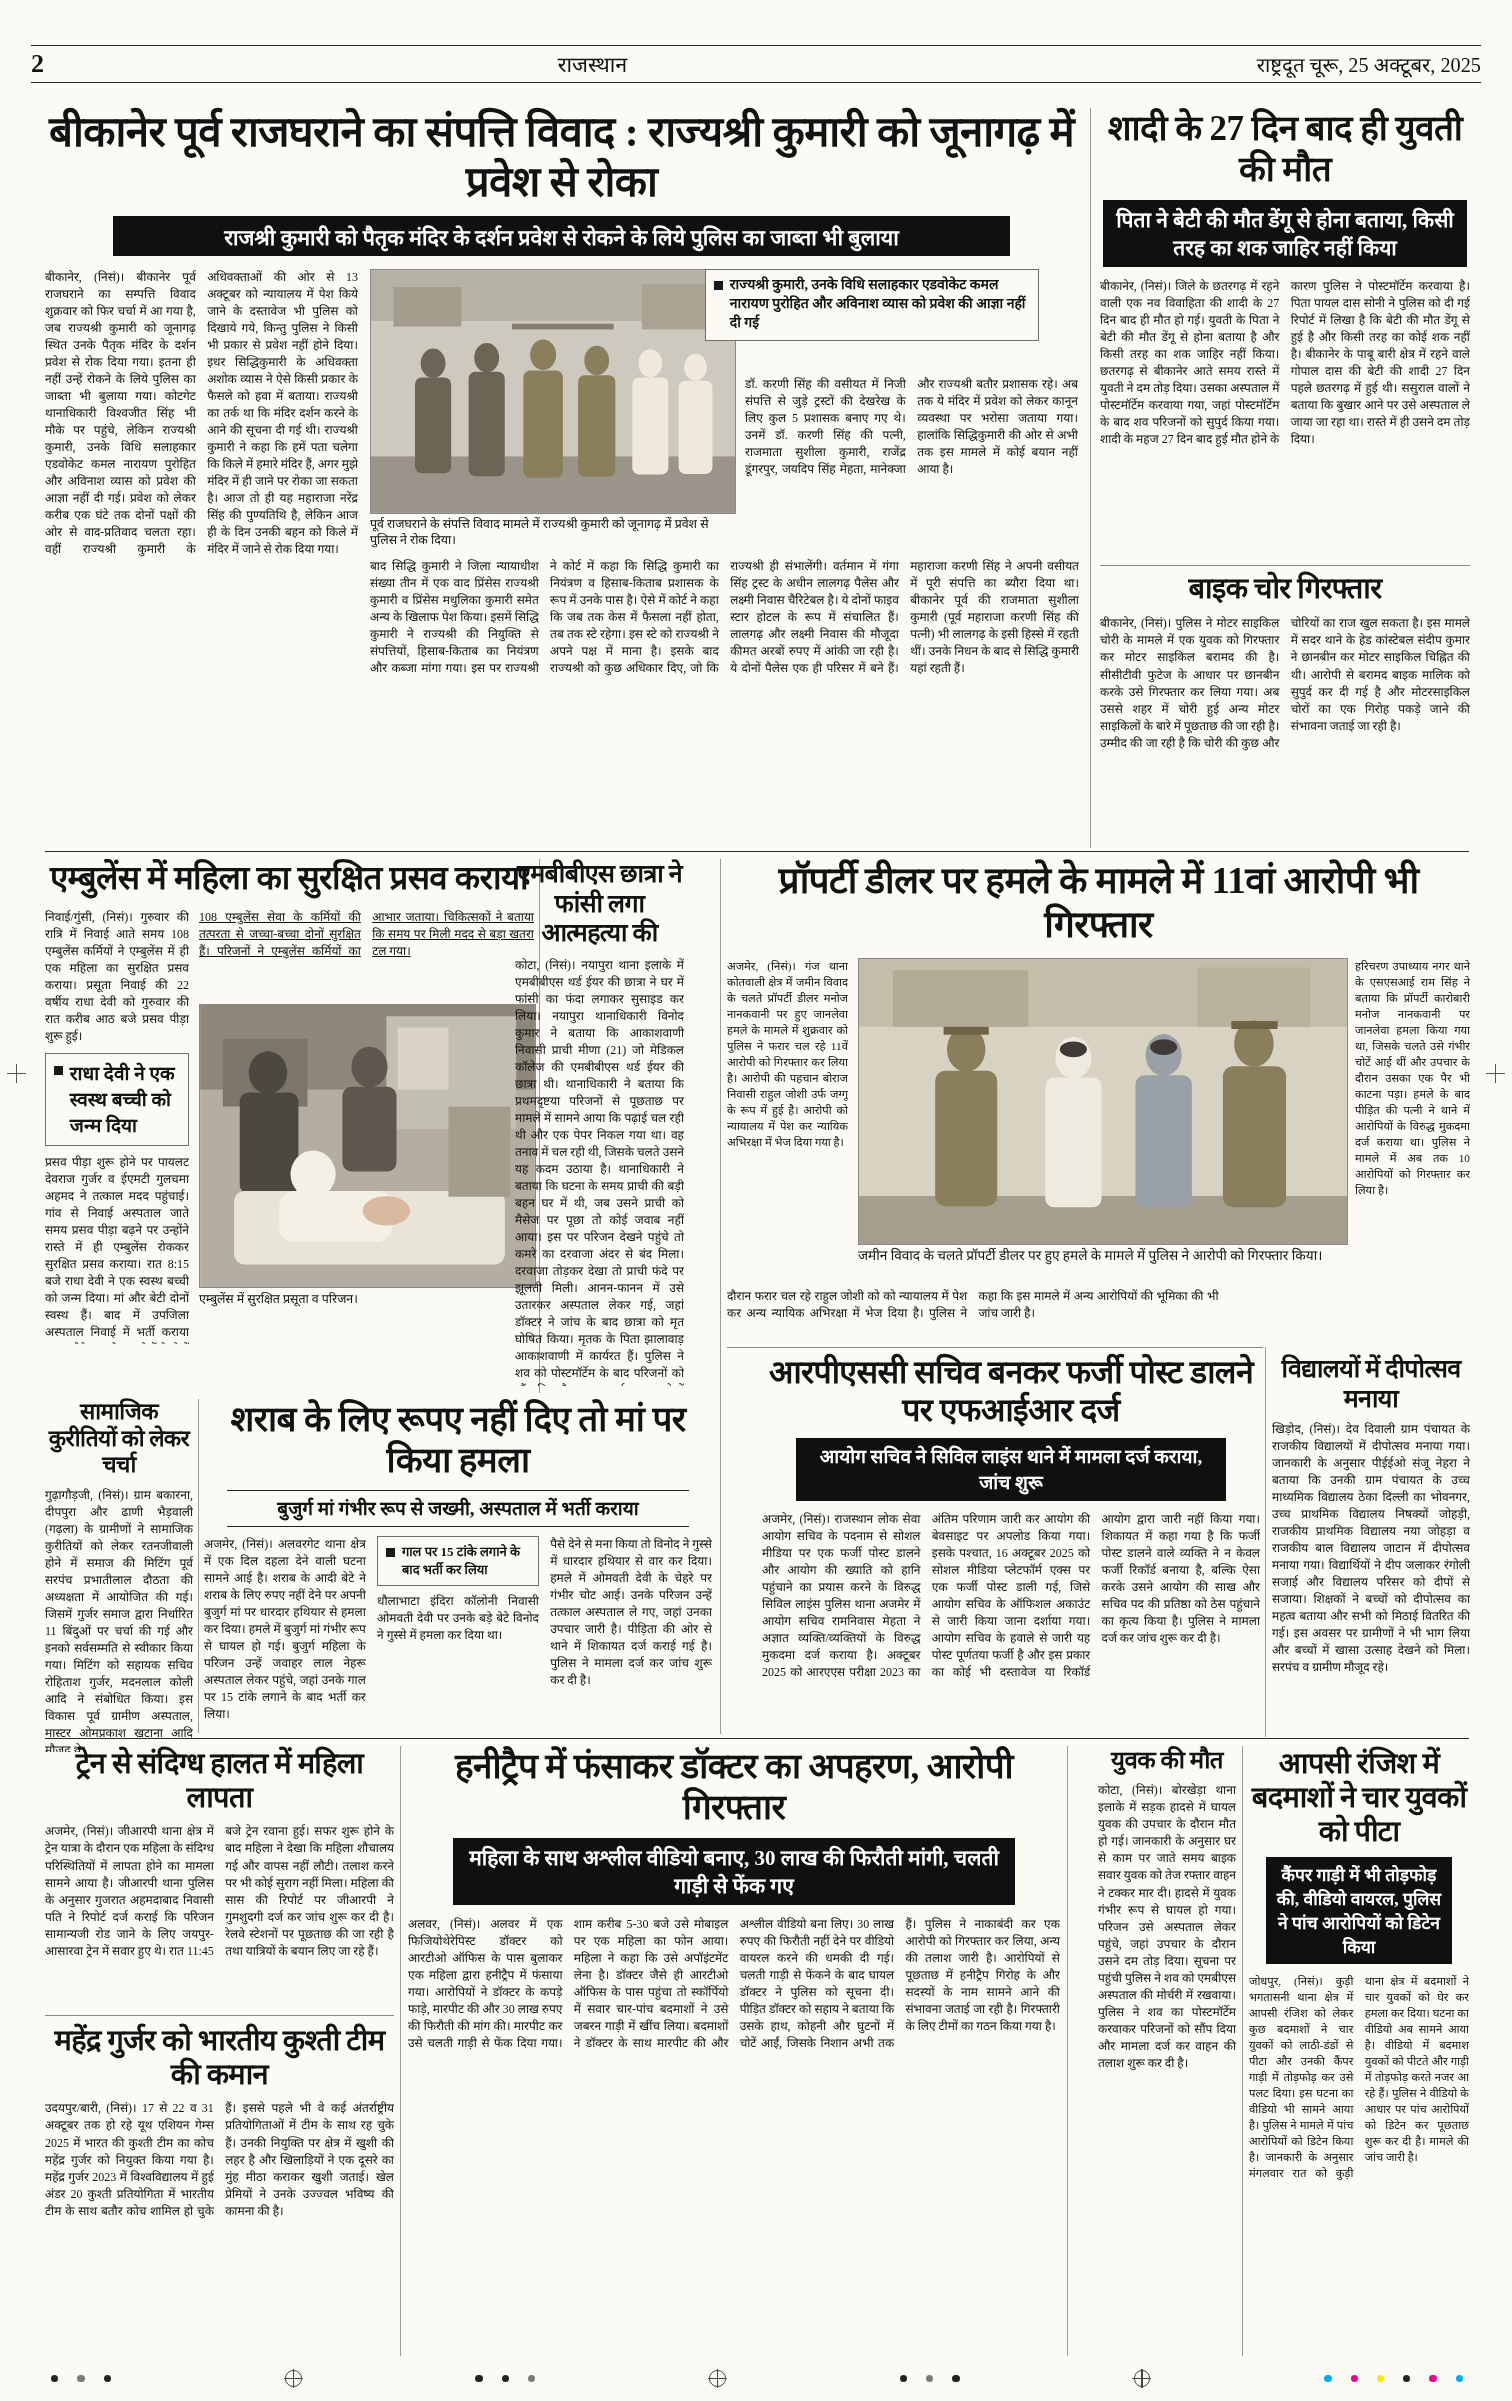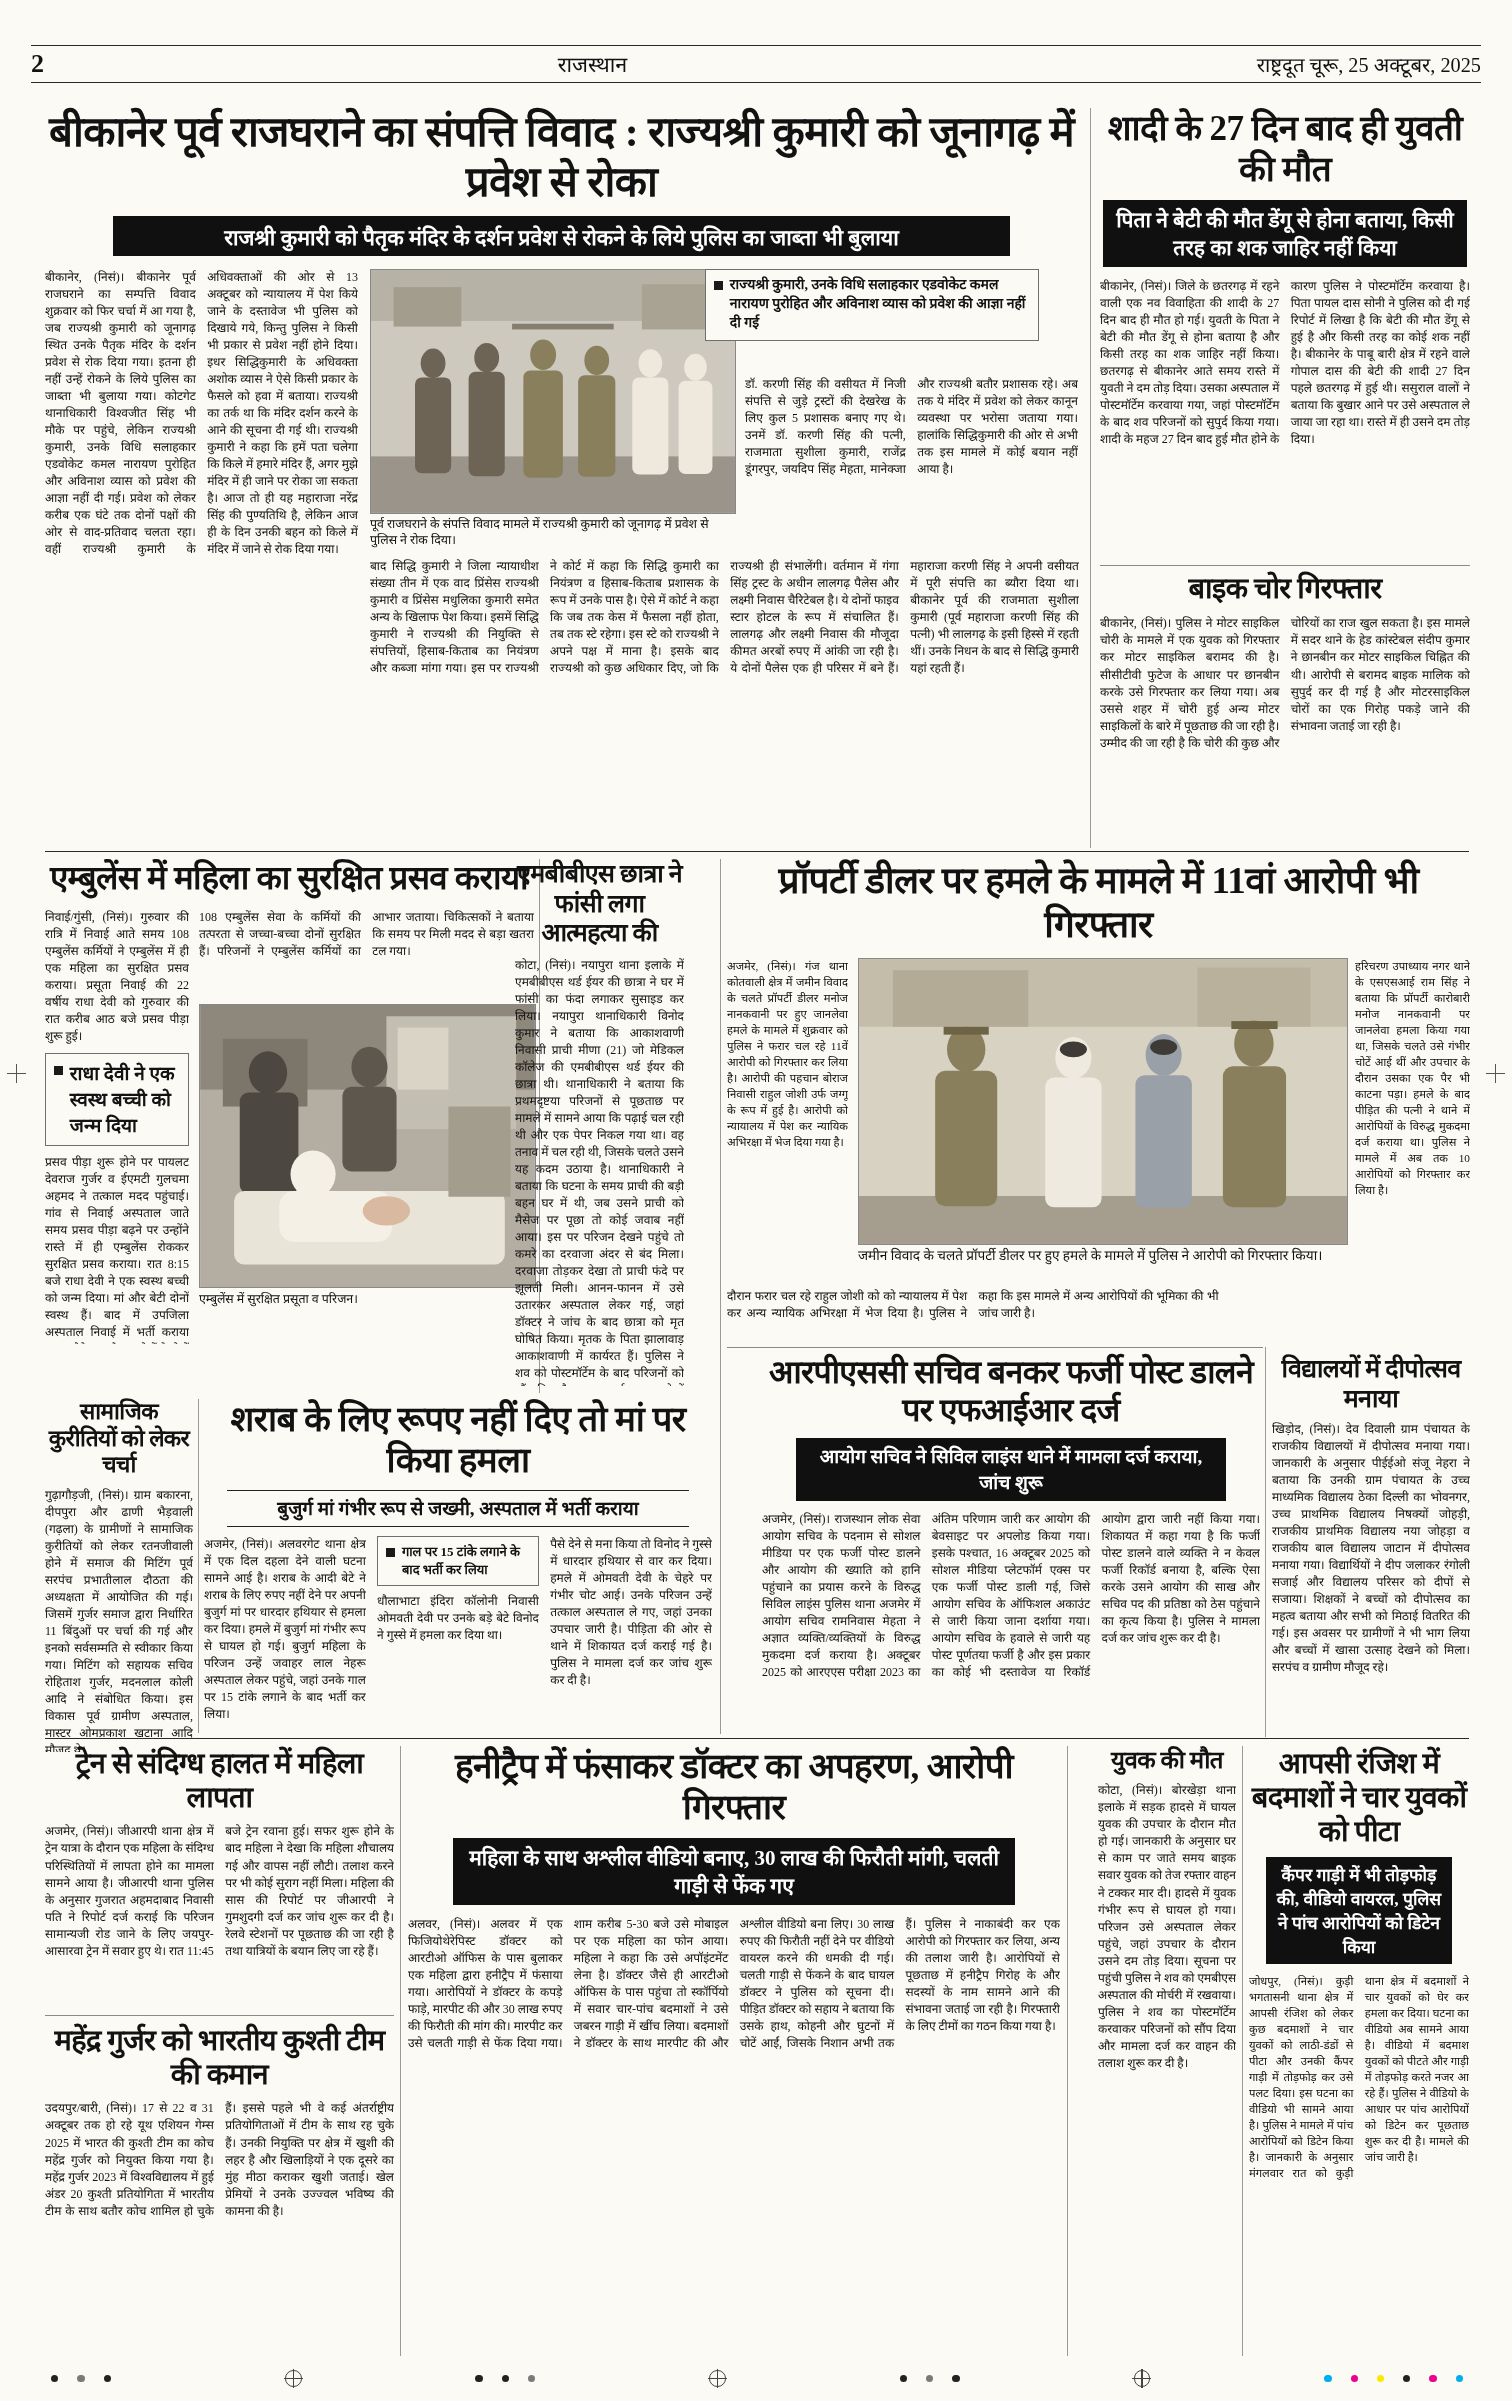--- a/index.html
+++ b/index.html
@@ -121,21 +121,21 @@
     <div class="hl" style="font-size:33px;">एम्बुलेंस में महिला का सुरक्षित प्रसव कराया</div>
     <div style="position:relative;margin-top:11.3px;height:435px;">
       <div style="position:absolute;left:0;top:0;width:144px;height:435px;overflow:hidden;">
         <div class="txt">निवाई/गुंसी, (निसं)। गुरुवार की रात्रि में निवाई आते समय 108 एम्बुलेंस कर्मियों ने एम्बुलेंस में ही एक महिला का सुरक्षित प्रसव कराया। प्रसूता निवाई की 22 वर्षीय राधा देवी को गुरुवार की रात करीब आठ बजे प्रसव पीड़ा शुरू हुई।</div>
         <div class="inset" style="margin:8px 0;font-size:19px;">
           <span class="sq"></span>
           <span>राधा देवी ने एक स्वस्थ बच्ची को जन्म दिया</span>
         </div>
         <div class="txt">प्रसव पीड़ा शुरू होने पर पायलट देवराज गुर्जर व ईएमटी गुलचमा अहमद ने तत्काल मदद पहुंचाई। गांव से निवाई अस्पताल जाते समय प्रसव पीड़ा बढ़ने पर उन्होंने रास्ते में ही एम्बुलेंस रोककर सुरक्षित प्रसव कराया। रात 8:15 बजे राधा देवी ने एक स्वस्थ बच्ची को जन्म दिया। मां और बेटी दोनों स्वस्थ हैं। बाद में उपजिला अस्पताल निवाई में भर्ती कराया गया। मौके पर मौजूद लोगों ने दोनों कर्मियों की संवेदनशीलता और तत्परता की सराहना की।</div>
       </div>
-      <div class="txt cols2" style="position:absolute;left:154px;top:0;width:335px;height:90px;">108 एम्बुलेंस सेवा के कर्मियों की तत्परता से जच्चा-बच्चा दोनों सुरक्षित हैं। परिजनों ने एम्बुलेंस कर्मियों का आभार जताया। चिकित्सकों ने बताया कि समय पर मिली मदद से बड़ा खतरा टल गया।</div>
+      <div class="txt cols2" style="position:absolute;left:154px;top:0;width:335px;height:90px;text-decoration:underline;">108 एम्बुलेंस सेवा के कर्मियों की तत्परता से जच्चा-बच्चा दोनों सुरक्षित हैं। परिजनों ने एम्बुलेंस कर्मियों का आभार जताया। चिकित्सकों ने बताया कि समय पर मिली मदद से बड़ा खतरा टल गया।</div>
       <div class="photo" style="position:absolute;left:154px;top:95px;width:335px;height:282px;">
         <svg width="335" height="282" viewBox="0 0 593 500" xmlns="http://www.w3.org/2000/svg">
           <rect width="593" height="500" fill="#b4aea2"></rect>
           <rect x="0" y="0" width="593" height="150" fill="#8e887c"></rect>
           <rect x="330" y="20" width="230" height="200" fill="#c3beb2"></rect>
           <rect x="350" y="40" width="90" height="110" fill="#d9d4c6"></rect>
           <rect x="40" y="60" width="150" height="120" fill="#7c766a"></rect>
           <g fill="#4c4740">
             <ellipse cx="120" cy="120" rx="34" ry="38"></ellipse>
               <rect x="70" y="155" width="104" height="180" rx="16"></rect>

